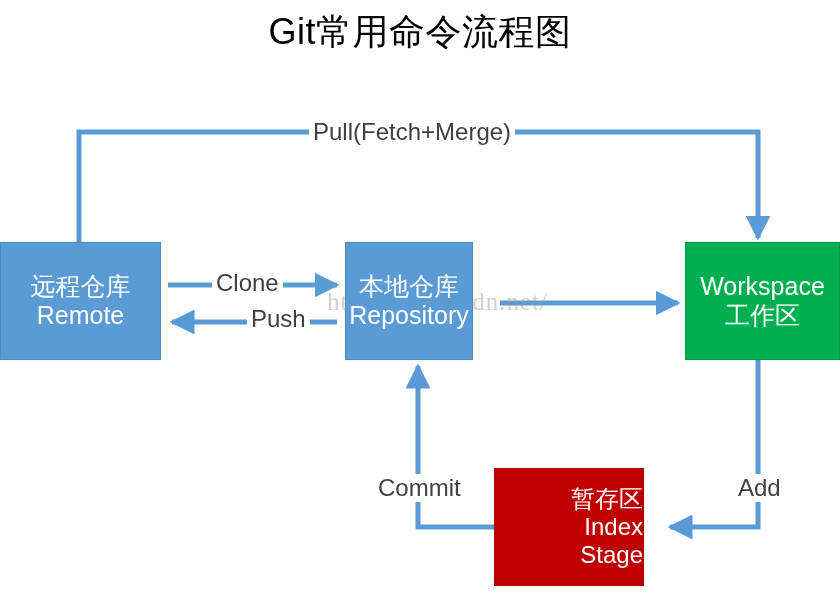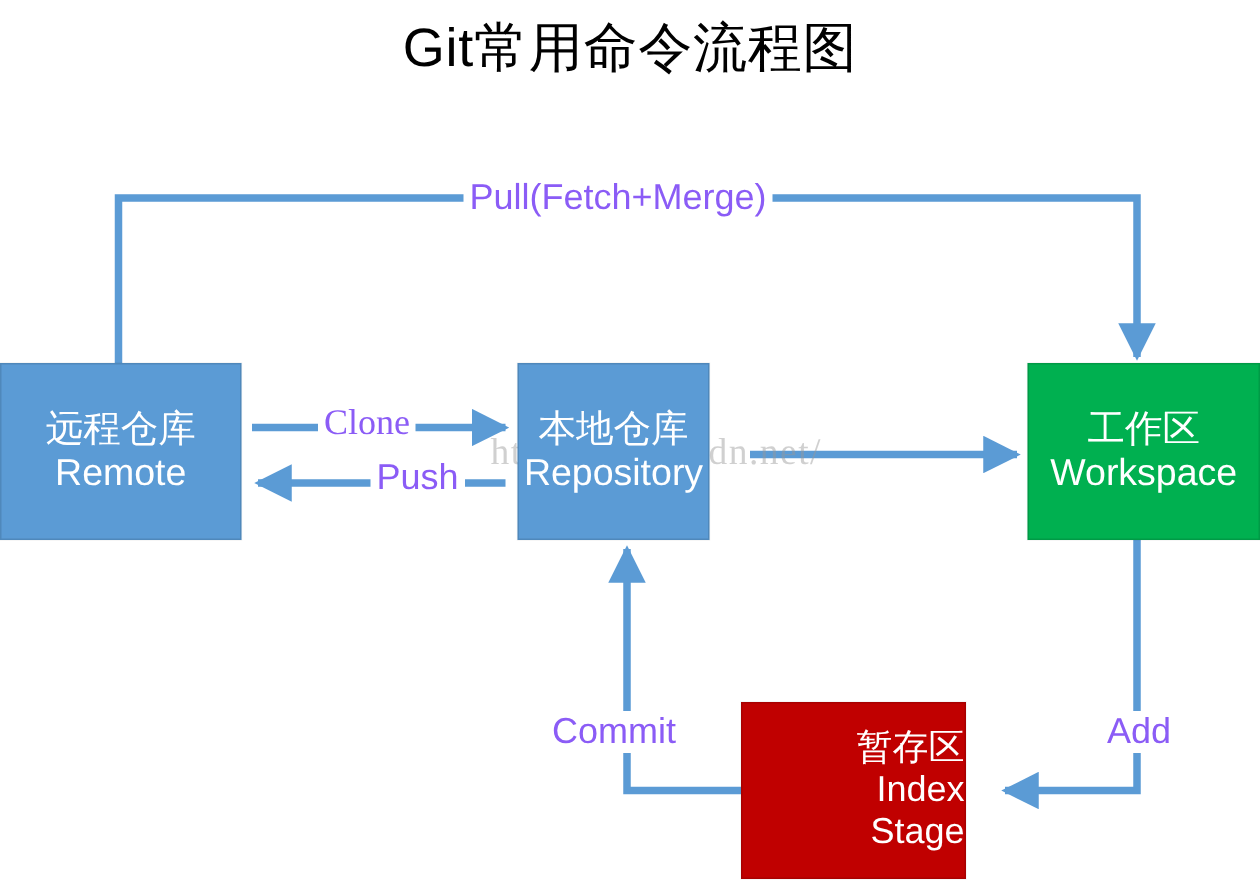--- a/index.html
+++ b/index.html
@@ -51,31 +51,31 @@
 
   #svg-edges {
     position: absolute;
     left: 0; top: 0;
     width: 840px;
     height: 593px;
     pointer-events: none;
   }
   .elabel {
     position: absolute;
-    color: #8b5cf6;
+    color: #404040;
     font-size: 24px;
     white-space: nowrap;
     background: #ffffff;
     padding: 0 4px;
   }
   #label-pull     { left: 309px; top: 118px; }
-  #label-clone    { left: 212px; top: 269px; font-family: Liberation Serif, serif; }
+  #label-clone    { left: 212px; top: 269px; }
   #label-push     { left: 224px; top: 305px; margin-left: 23px; }
   #label-checkout { left: 531px; top: 288px; }
-  #label-commit   { left: 364px; top: 474px; }
+  #label-commit   { left: 374px; top: 474px; }
   #label-add      { left: 734px; top: 474px; }
 
   #watermark {
     position: absolute;
     left: 327px;
     top: 288px;
     font-size: 25px;
     color: rgba(150,150,150,0.45);
     font-family: "Liberation Serif", "DejaVu Serif", serif;
     white-space: nowrap;
@@ -115,22 +115,22 @@
     <span class="ln">远程仓库</span>
     <span class="ln">Remote</span>
   </div>
 
   <div class="node" id="node-repository">
     <span class="ln">本地仓库</span>
     <span class="ln">Repository</span>
   </div>
 
   <div class="node" id="node-workspace">
+    <span class="ln">Workspace</span>
     <span class="ln">工作区</span>
-    <span class="ln">Workspace</span>
   </div>
 
   <div class="node" id="node-index">
     <span class="ln">暂存区</span>
     <span class="ln">Index</span>
     <span class="ln">Stage</span>
   </div>
 
   <div class="elabel" id="label-pull">Pull(Fetch+Merge)</div>
   <div class="elabel" id="label-clone">Clone</div>

